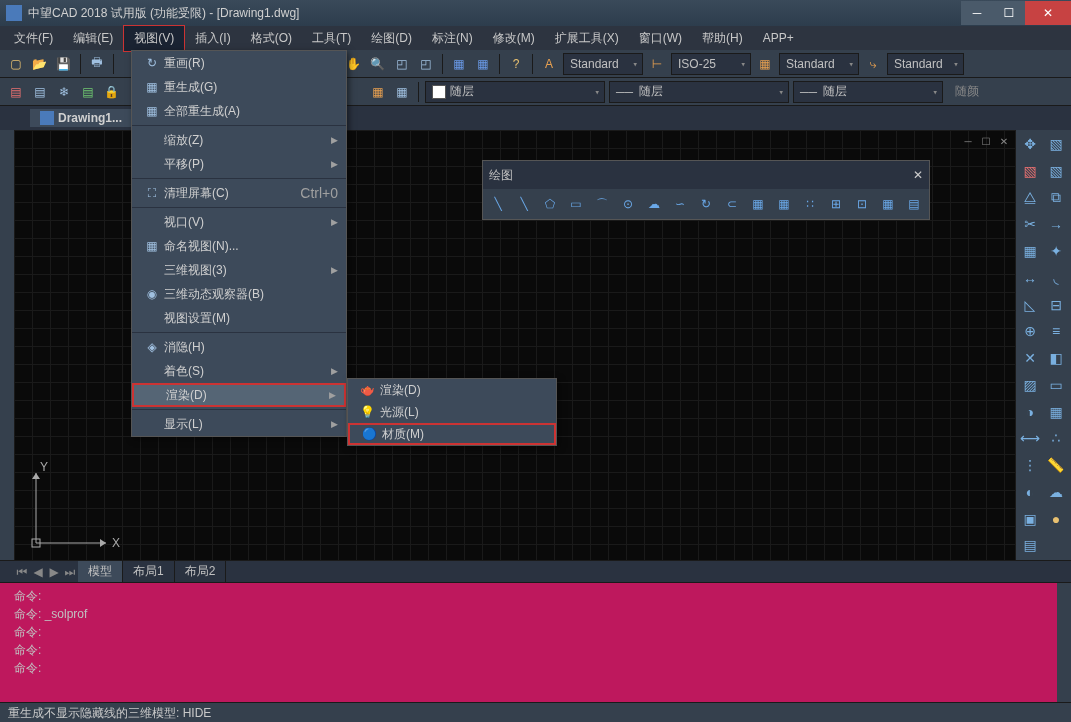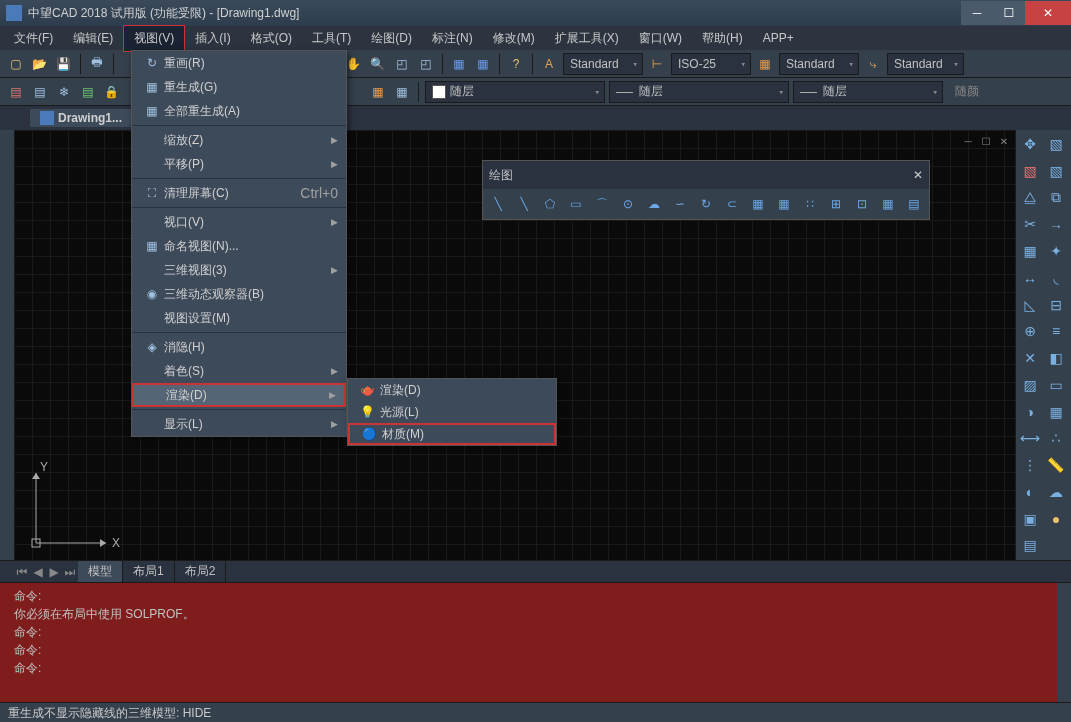--- a/index.html
+++ b/index.html
@@ -68,21 +68,21 @@
 .canvas-topright { position: absolute; right: 0; top: 0; display: flex; gap: 4px; padding: 4px; }
 .ctr-btn { width: 14px; height: 14px; color: #888; display: flex; align-items: center; justify-content: center; font-size: 10px; }
 
 
 .layout-tabs { height: 22px; background: #2a3240; display: flex; align-items: center; padding-left: 14px; border-top: 1px solid #1a1a1a; }
 .lt-nav { width: 16px; color: #888; text-align: center; }
 .lt-tab { padding: 2px 10px; color: #c0c0c0; border-right: 1px solid #1a1a1a; }
 .lt-tab.active { background: #3d4a5a; }
 
 
-.command-area { height: 120px; background: #7f1d1d; color: #c0c0c0; padding: 4px 14px; font-family: monospace; font-size: 13px; overflow: hidden; border-top: 1px solid #1a1a1a; position: relative; }
+.command-area { height: 120px; background: #be185d; color: #c0c0c0; padding: 4px 14px; font-family: monospace; font-size: 13px; overflow: hidden; border-top: 1px solid #1a1a1a; position: relative; }
 .command-area .line { line-height: 18px; white-space: pre; }
 .cmd-scroll { position: absolute; right: 0; top: 0; width: 14px; height: 100%; background: #35404d; }
 
 
 .statusbar { height: 22px; background: #35404d; color: #c8c8c8; display: flex; align-items: center; padding: 0 8px; font-size: 13px; border-top: 1px solid #1a1a1a; }
 
 </style>
 </head>
 <body>
 
@@ -359,21 +359,21 @@
   <span class="lt-nav">◀</span>
   <span class="lt-nav">▶</span>
   <span class="lt-nav">⏭</span>
   <div class="lt-tab active">模型</div>
   <div class="lt-tab">布局1</div>
   <div class="lt-tab">布局2</div>
 </div>
 
 <div class="command-area">
   <div class="line">命令:</div>
-  <div class="line">你必须在布局中使用 SOLPROF。</div>
+  <div class="line">命令: _solprof</div>
   <div class="line">命令:</div>
   <div class="line">命令:</div>
   <div class="line">命令:</div>
   <div class="cmd-scroll"></div>
 </div>
 
 <div class="statusbar">
   <span>重生成不显示隐藏线的三维模型: HIDE</span>
 </div>
 

